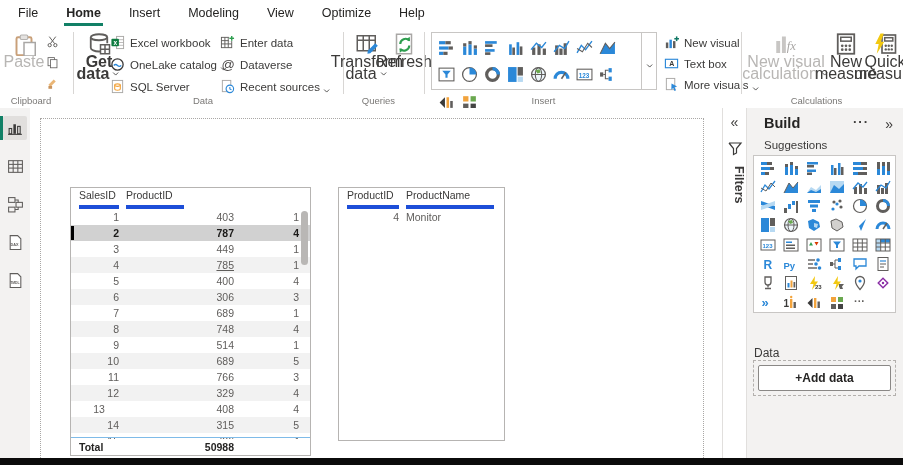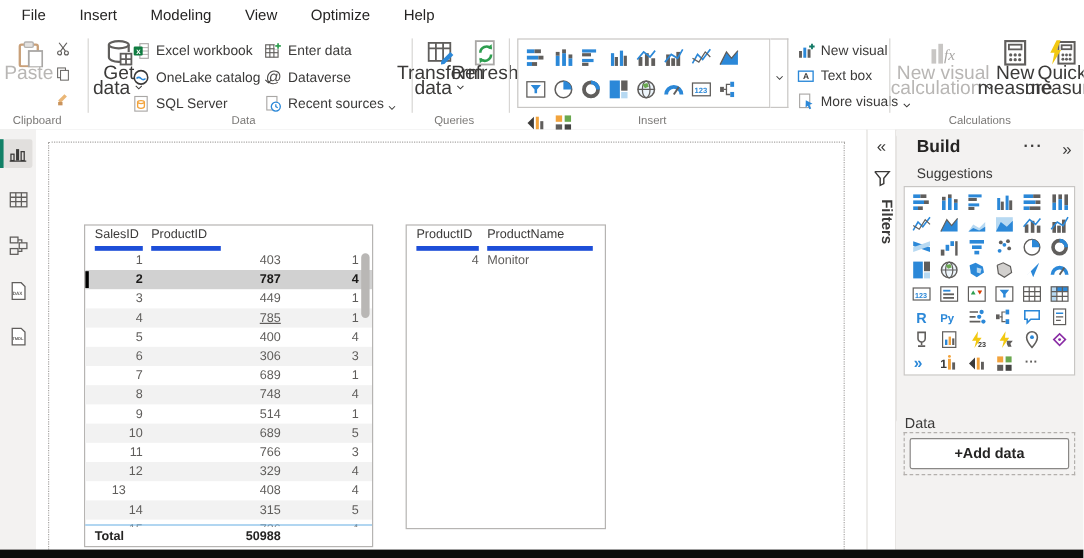--- a/index.html
+++ b/index.html
@@ -70,20 +70,21 @@
   .bottombar{position:absolute;left:0;right:0;bottom:0;height:7px;background:#0b0b0b;}
   .g16{width:16px;height:16px;display:inline-block;}
 </style>
 </head>
 <body>
 
 <div id="app">
 
   <div class="tabbar" id="tabbar">
       <div class="tab">File</div>
+      <div class="tab active">Home</div>
       <div class="tab">Insert</div>
       <div class="tab">Modeling</div>
       <div class="tab">View</div>
       <div class="tab">Optimize</div>
       <div class="tab">Help</div>
     </div>
 
   <div class="ribbon">
 
     <div class="rgroup" style="left:0;width:74px;">
@@ -109,21 +110,21 @@
           <div style="position: absolute; left: 46px; top: 49px; width: 15px; height: 15px;"><span class="ic13"><svg viewBox="0 0 16 16" width="100%" height="100%">
                 <polygon points="3,9.5 9.5,3 12,5.5 5.5,12" fill="#eab676"></polygon>
                 <rect x="3" y="11" width="4.5" height="3.5" fill="#c9935c"></rect>
               </svg></span></div>
         </div>
       <div class="gcaption">Clipboard</div>
       <div class="gdivider" style="left:73px;"></div>
     </div>
 
     <div class="rgroup" style="left:74px;width:270px;">
-      <div class="bigbtn" style="left:3px;top:5px;">
+      <div class="bigbtn" style="left:3px;top:5px;font-weight:bold;">
         <span class="ic22"><svg viewBox="0 0 16 16" width="100%" height="100%">
               <path d="M2.5,3.5 v7 c0,1.4 2.5,2.5 5.5,2.5 0.9,0 1.8,-0.1 2.6,-0.3" fill="none" stroke="#605e5c" stroke-width="1.2"></path>
               <ellipse cx="8" cy="3.5" rx="5.5" ry="2" fill="#fff" stroke="#605e5c" stroke-width="1.2"></ellipse>
               <path d="M13.5,3.5 v4" fill="none" stroke="#605e5c" stroke-width="1.2"></path>
               <rect x="9" y="8.5" width="6" height="6" fill="#fff"></rect>
               <rect x="9" y="8.5" width="6" height="6" fill="none" stroke="#605e5c" stroke-width="1"></rect>
               <polyline points="9,11.5 15,11.5" fill="none" stroke="#605e5c" stroke-width="1"></polyline>
               <polyline points="12,8.5 12,14.5" fill="none" stroke="#605e5c" stroke-width="1"></polyline>
             </svg></span>
         <span class="lbl">Get</span>

